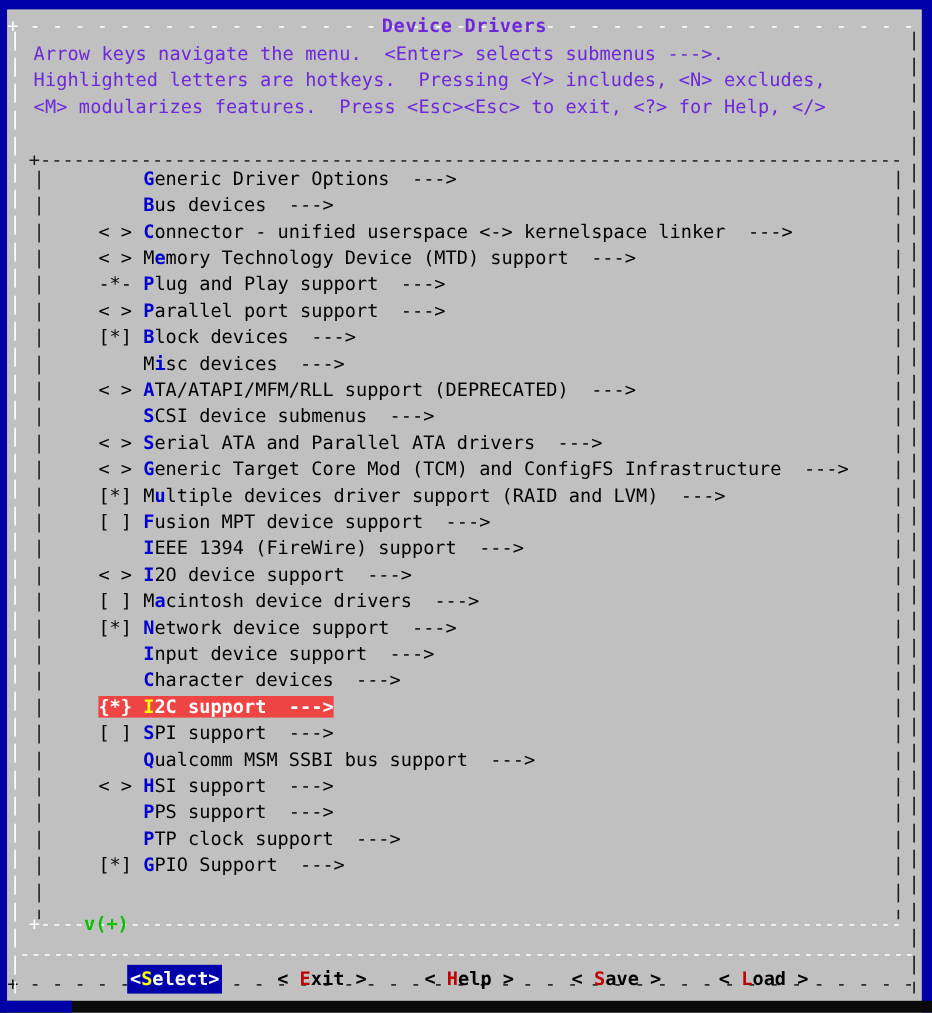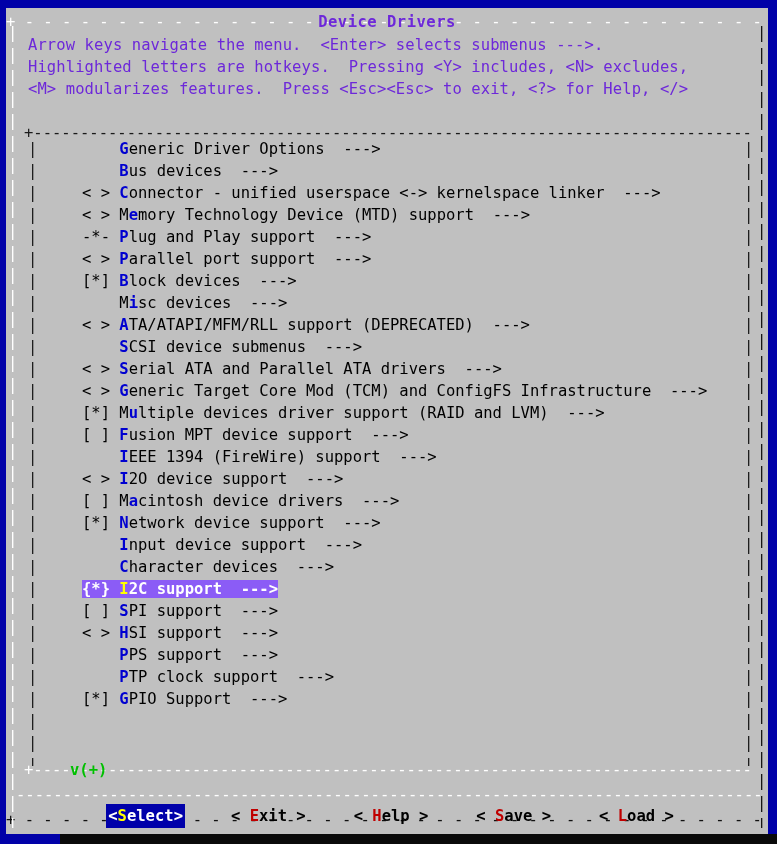--- a/index.html
+++ b/index.html
@@ -206,21 +206,21 @@
     color: #0000d0;
     font-weight: bold;
   }
   .menu-row .label { color: #000000; }
   .menu-row .arrow { color: #000000; }
 
   .menu-row.selected {
     background: transparent;
   }
   .menu-row.selected .sel-wrap {
-    background: #8b5cf6;
+    background: #ef4444;
     color: #ffffff;
     font-weight: bold;
     padding: 0;
   }
   .menu-row.selected .hk {
     color: #ffff00;
     font-weight: bold;
   }
   .menu-row.selected .prefix,
   .menu-row.selected .label,
@@ -448,20 +448,21 @@
           <div class="menu-row"><span class=""><span class="prefix">[*] </span><span class="label">M</span><span class="hk">u</span><span class="label">ltiple devices driver support (RAID and LVM)</span><span class="arrow">  ---&gt;</span></span></div>
           <div class="menu-row"><span class=""><span class="prefix">[ ] </span><span class="hk">F</span><span class="label">usion MPT device support</span><span class="arrow">  ---&gt;</span></span></div>
           <div class="menu-row"><span class=""><span class="prefix">    </span><span class="hk">I</span><span class="label">EEE 1394 (FireWire) support</span><span class="arrow">  ---&gt;</span></span></div>
           <div class="menu-row"><span class=""><span class="prefix">&lt; &gt; </span><span class="hk">I</span><span class="label">2O device support</span><span class="arrow">  ---&gt;</span></span></div>
           <div class="menu-row"><span class=""><span class="prefix">[ ] </span><span class="label">M</span><span class="hk">a</span><span class="label">cintosh device drivers</span><span class="arrow">  ---&gt;</span></span></div>
           <div class="menu-row"><span class=""><span class="prefix">[*] </span><span class="hk">N</span><span class="label">etwork device support</span><span class="arrow">  ---&gt;</span></span></div>
           <div class="menu-row"><span class=""><span class="prefix">    </span><span class="hk">I</span><span class="label">nput device support</span><span class="arrow">  ---&gt;</span></span></div>
           <div class="menu-row"><span class=""><span class="prefix">    </span><span class="hk">C</span><span class="label">haracter devices</span><span class="arrow">  ---&gt;</span></span></div>
           <div class="menu-row selected"><span class="sel-wrap"><span class="prefix">{*} </span><span class="hk">I</span><span class="label">2C support</span><span class="arrow">  ---&gt;</span></span></div>
           <div class="menu-row"><span class=""><span class="prefix">[ ] </span><span class="hk">S</span><span class="label">PI support</span><span class="arrow">  ---&gt;</span></span></div>
+          <div class="menu-row"><span class=""><span class="prefix">    </span><span class="hk">Q</span><span class="label">ualcomm MSM SSBI bus support</span><span class="arrow">  ---&gt;</span></span></div>
           <div class="menu-row"><span class=""><span class="prefix">&lt; &gt; </span><span class="hk">H</span><span class="label">SI support</span><span class="arrow">  ---&gt;</span></span></div>
           <div class="menu-row"><span class=""><span class="prefix">    </span><span class="hk">P</span><span class="label">PS support</span><span class="arrow">  ---&gt;</span></span></div>
           <div class="menu-row"><span class=""><span class="prefix">    </span><span class="hk">P</span><span class="label">TP clock support</span><span class="arrow">  ---&gt;</span></span></div>
           <div class="menu-row"><span class=""><span class="prefix">[*] </span><span class="hk">G</span><span class="label">PIO Support</span><span class="arrow">  ---&gt;</span></span></div>
         </div>
     </div>
 
     <div class="btn-sep" id="btn-sep">-----------------------------------------------------------------------------------------------</div>
 
     <div class="button-bar" id="button-bar">

